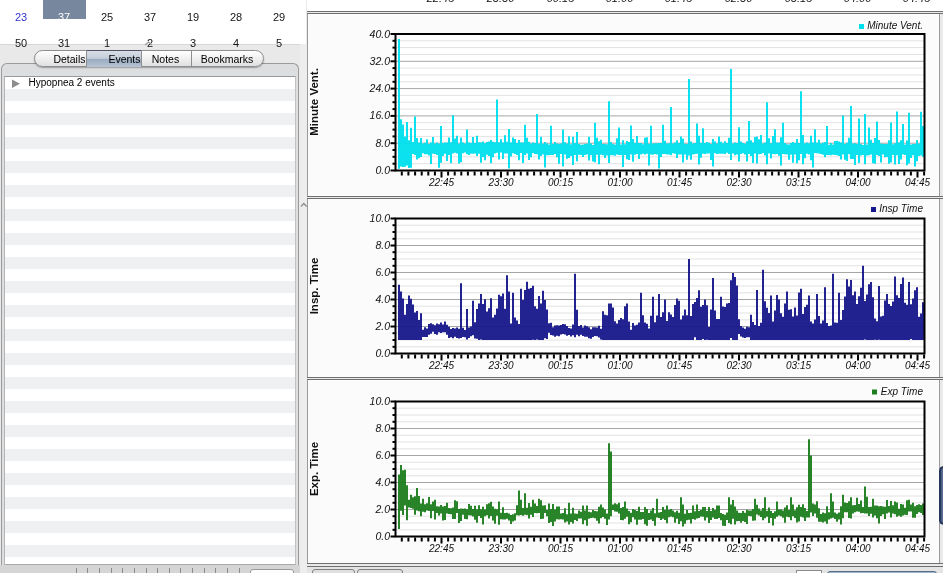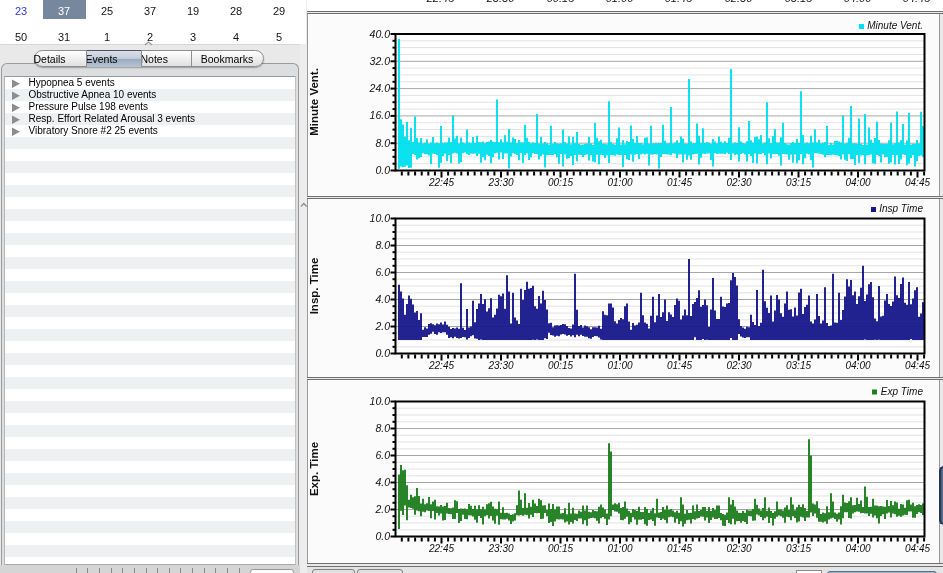--- a/index.html
+++ b/index.html
@@ -3,21 +3,21 @@
 html,body{margin:0;padding:0;width:943px;height:573px;overflow:hidden;
 background:#e9e9e9;font-family:"Liberation Sans",sans-serif;}
 *{box-sizing:border-box}
 .abs{position:absolute}
 .cd{position:absolute;width:42px;text-align:center;font-size:11px;line-height:13px}
 </style></head><body>
 
 <div class="abs" style="left:0;top:0;width:306px;height:44px;background:#fff"></div>
 <div class="abs" style="left:0;top:44px;width:300px;height:20px;background:#e9e9e9;border-top:1px solid #d6d6d6"></div>
 <div class="abs" style="left:43px;top:0;width:43px;height:19px;background:#76879e"></div>
-<div class="abs" style="left:0;top:6px;width:300px;height:44px">
+<div class="abs" style="left:0;top:12px;width:300px;height:44px">
     <div class="cd" style="left:0px;top:-1px;color:#2f35cf">23</div>
 <div class="cd" style="left:43px;top:-1px;color:#fff">37</div>
 <div class="cd" style="left:86px;top:-1px;color:#151515">25</div>
 <div class="cd" style="left:129px;top:-1px;color:#151515">37</div>
 <div class="cd" style="left:172px;top:-1px;color:#151515">19</div>
 <div class="cd" style="left:215px;top:-1px;color:#151515">28</div>
 <div class="cd" style="left:258px;top:-1px;color:#151515">29</div>
 <div class="cd" style="left:0px;top:24.5px;color:#151515">50</div>
 <div class="cd" style="left:43px;top:24.5px;color:#151515">31</div>
 <div class="cd" style="left:86px;top:24.5px;color:#151515">1</div>
@@ -29,60 +29,36 @@
 
 <svg class="abs" style="left:144px;top:41px" width="9" height="5">
     <path d="M1 4 L4.5 1 L8 4" stroke="#9a9a9a" stroke-width="1.3" fill="none"></path>
   </svg>
 
 <div class="abs" style="left:1px;top:63px;width:298px;height:503px;background:#dcdee0;border:1px solid #9a9a9a;border-radius:6px 6px 0 0;border-bottom:none"></div>
 
 <div class="abs" style="left:33.5px;top:49.5px;width:230px;height:17px;border:1px solid #8e8e8e;border-radius:8.5px;background:linear-gradient(#ffffff,#e0e0e0);box-shadow:0 1px 1.5px rgba(0,0,0,0.3)"></div>
 <div class="abs" style="left:85.5px;top:49.5px;width:55px;height:17px;border-top:1px solid #4e5064;background:linear-gradient(#d9dee6 0%,#c3cdd9 46%,#9aabc1 52%,#b7c4d4 100%)"></div>
 <div class="abs" style="left:33.5px;top:49.5px;width:230px;height:17px;font-size:10.5px;color:#000">
-<span class="abs" style="left:0;top:3px;width:52px;text-align:left">Details</span>
-<span class="abs" style="left:52px;top:3px;width:55px;text-align:left">Events</span>
-<span class="abs" style="left:107px;top:3px;width:50px;text-align:left">Notes</span>
+<span class="abs" style="left:0;top:3px;width:52px;text-align:right">Details</span>
+<span class="abs" style="left:52px;top:3px;width:55px;text-align:right">Events</span>
+<span class="abs" style="left:107px;top:3px;width:50px;text-align:center">Notes</span>
 <span class="abs" style="left:157px;top:3px;width:73px;text-align:center">Bookmarks</span>
 <span class="abs" style="left:52px;top:0;width:1px;height:17px;background:#8e8e8e"></span>
 <span class="abs" style="left:107px;top:0;width:1px;height:17px;background:#8e8e8e"></span>
 <span class="abs" style="left:157px;top:0;width:1px;height:17px;background:#8e8e8e"></span>
 </div>
 
 <div class="abs" style="left:4px;top:75.5px;width:292px;height:489px;background:repeating-linear-gradient(#ffffff 0px,#ffffff 12px,#eef0f2 12px,#eef0f2 24px);border:1px solid #999;border-left:1px solid #b5b5b5;border-right:1px solid #c2c2c2;border-bottom:1px solid #aaa"></div>
 <div class="abs" style="left:4px;top:0;width:292px;height:573px">
     <div style="position:absolute;left:0;top:76.5px;width:296px;height:12px">
       <svg width="10" height="10" style="position:absolute;left:6.5px;top:2px">
         <path d="M1 0.5 L9 4.7 L1 9 Z" fill="#8d8d8d"></path>
       </svg>
-      <span style="position:absolute;left:24.5px;top:1.5px;font-size:10px;line-height:10px;color:#000;white-space:nowrap">Hypopnea 5 events</span>
-    </div>
-<div style="position:absolute;left:0;top:88.5px;width:296px;height:12px">
-      <svg width="10" height="10" style="position:absolute;left:6.5px;top:2px">
-        <path d="M1 0.5 L9 4.7 L1 9 Z" fill="#8d8d8d"></path>
-      </svg>
-      <span style="position:absolute;left:24.5px;top:1.5px;font-size:10px;line-height:10px;color:#000;white-space:nowrap">Obstructive Apnea 10 events</span>
-    </div>
-<div style="position:absolute;left:0;top:100.5px;width:296px;height:12px">
-      <svg width="10" height="10" style="position:absolute;left:6.5px;top:2px">
-        <path d="M1 0.5 L9 4.7 L1 9 Z" fill="#8d8d8d"></path>
-      </svg>
-      <span style="position:absolute;left:24.5px;top:1.5px;font-size:10px;line-height:10px;color:#000;white-space:nowrap">Pressure Pulse 198 events</span>
-    </div>
-<div style="position:absolute;left:0;top:112.5px;width:296px;height:12px">
-      <svg width="10" height="10" style="position:absolute;left:6.5px;top:2px">
-        <path d="M1 0.5 L9 4.7 L1 9 Z" fill="#8d8d8d"></path>
-      </svg>
-      <span style="position:absolute;left:24.5px;top:1.5px;font-size:10px;line-height:10px;color:#000;white-space:nowrap">Resp. Effort Related Arousal 3 events</span>
-    </div>
-<div style="position:absolute;left:0;top:124.5px;width:296px;height:12px">
-      <svg width="10" height="10" style="position:absolute;left:6.5px;top:2px">
-        <path d="M1 0.5 L9 4.7 L1 9 Z" fill="#8d8d8d"></path>
-      </svg>
-      <span style="position:absolute;left:24.5px;top:1.5px;font-size:10px;line-height:10px;color:#000;white-space:nowrap">Vibratory Snore #2 25 events</span>
+      <span style="position:absolute;left:24.5px;top:1.5px;font-size:10px;line-height:10px;color:#000;white-space:nowrap">Hypopnea 2 events</span>
     </div>
   </div>
 
 <div class="abs" style="left:0;top:564.5px;width:302px;height:8.5px;background:#d5d5d5">
     <div style="position:absolute;left:75.8px;top:3px;width:1px;height:6px;background:#8a8a8a"></div>
     <div style="position:absolute;left:87.4px;top:3px;width:1px;height:6px;background:#8a8a8a"></div>
     <div style="position:absolute;left:99.0px;top:3px;width:1px;height:6px;background:#8a8a8a"></div>
     <div style="position:absolute;left:110.7px;top:3px;width:1px;height:6px;background:#8a8a8a"></div>
     <div style="position:absolute;left:122.3px;top:3px;width:1px;height:6px;background:#8a8a8a"></div>
     <div style="position:absolute;left:133.9px;top:3px;width:1px;height:6px;background:#8a8a8a"></div>

